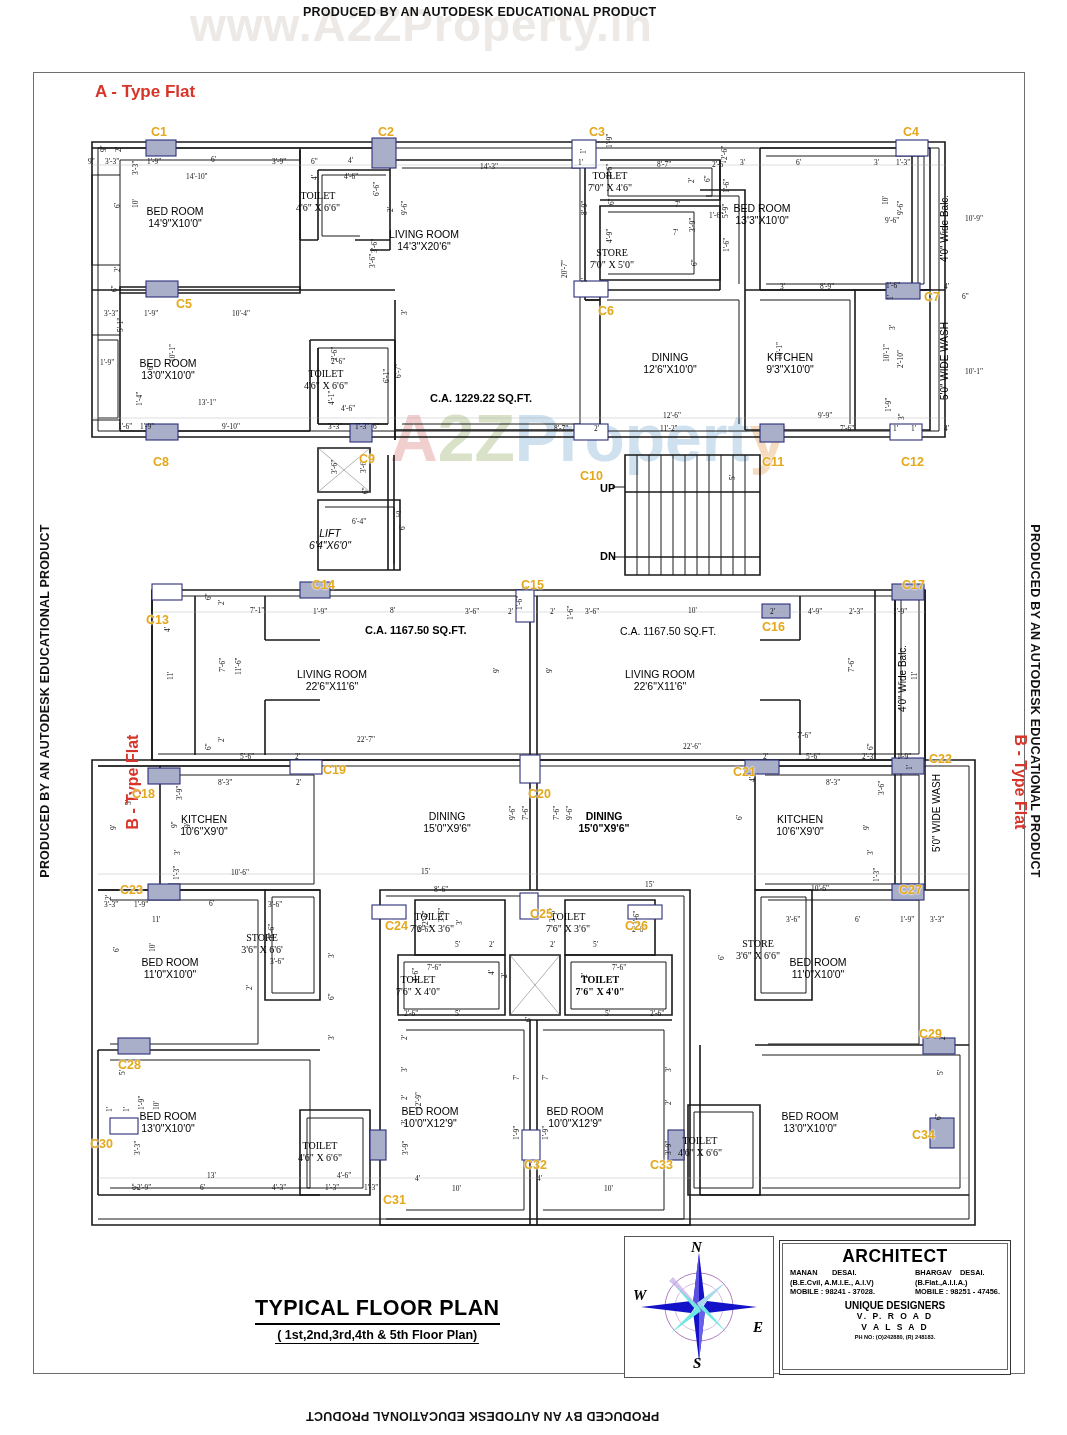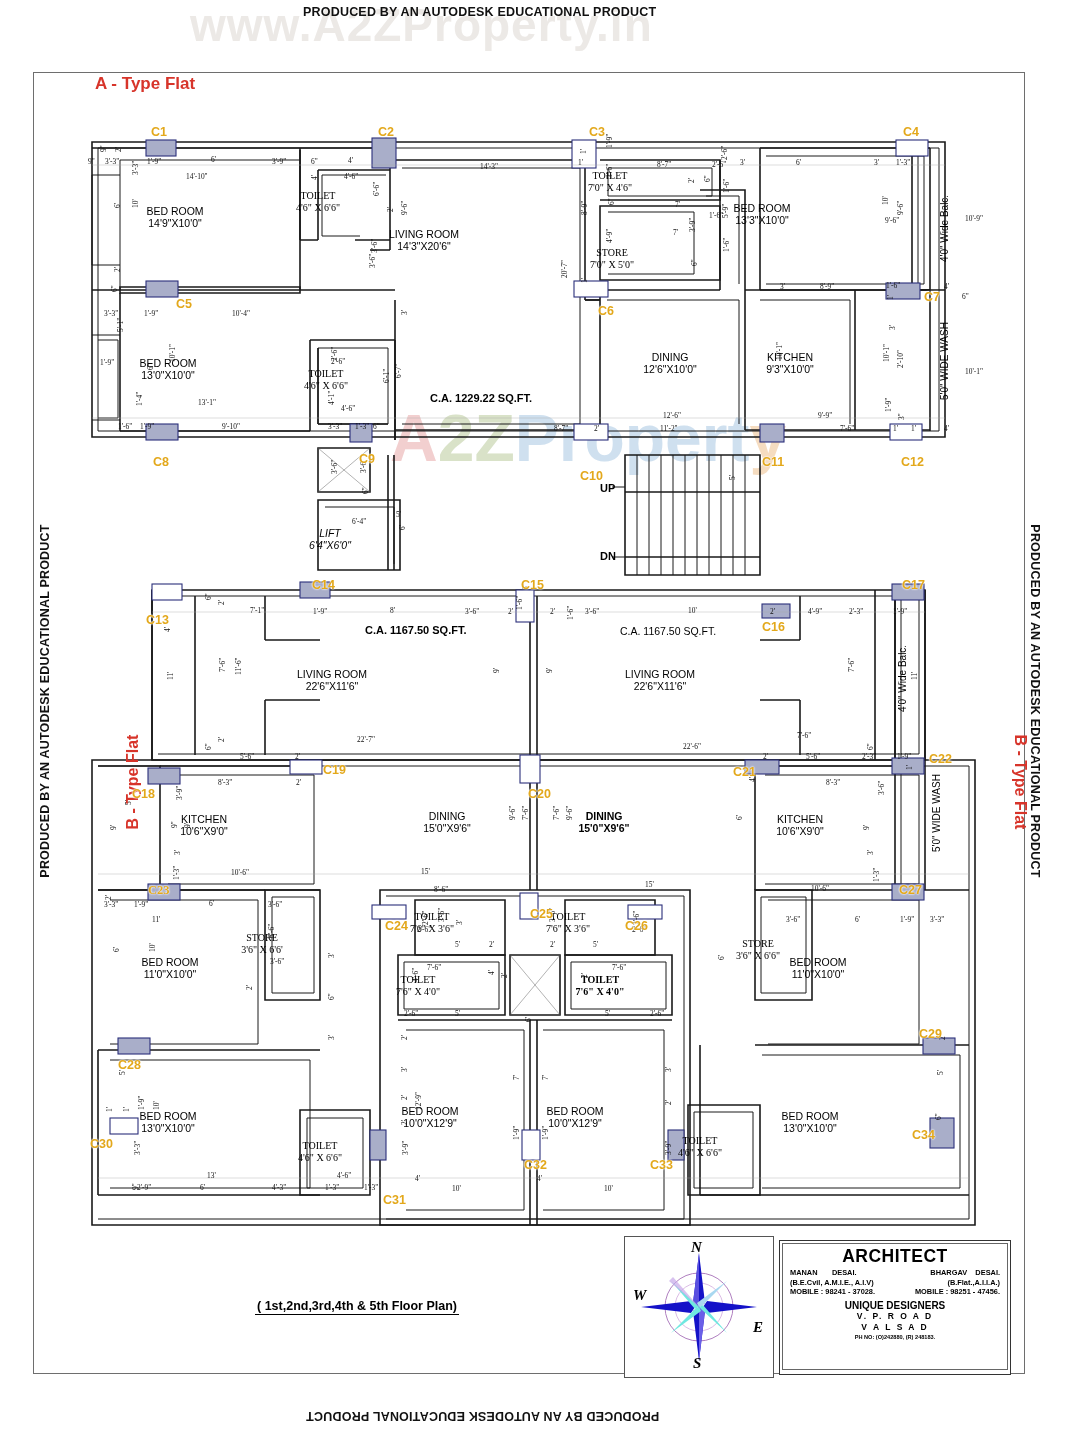--- a/index.html
+++ b/index.html
@@ -27,21 +27,21 @@
   #banner-right{left:820px;top:694px;width:430px;text-align:center;
                 transform:rotate(90deg);}
 
   
   #sheet{position:absolute;left:33px;top:72px;width:990px;height:1300px;
          border:1.5px solid #6e6e6e;background:transparent;z-index:1;}
 
   
   .flatlabel{position:absolute;color:#d7342a;font-weight:bold;
              font-size:17px;white-space:nowrap;z-index:6;}
-  #label-a{left:95px;top:74px;}
+  #label-a{left:95px;top:82px;}
   #label-b-left{left:38px;top:773px;width:190px;text-align:center;
                 transform:rotate(-90deg);font-size:16px;}
   #label-b-right{left:925px;top:773px;width:190px;text-align:center;
                  transform:rotate(90deg);font-size:16px;}
 
   
   #plan{position:absolute;left:0;top:0;width:1067px;height:1435px;z-index:3;}
 
   
   .room{position:absolute;text-align:center;line-height:1.15;
@@ -88,21 +88,21 @@
 
   #architect-box{position:absolute;left:779px;top:1240px;width:230px;
                  height:133px;border:1.2px solid #333;background:#fff;
                  z-index:6;text-align:center;}
   #architect-box .inner{border:1px solid #666;margin:2px;height:125px;}
   .ab-title{font-size:17.5px;font-weight:bold;letter-spacing:.5px;
             margin-top:2px;}
   .ab-row{display:flex;justify-content:space-between;padding:0 7px;
           margin-top:1px;}
   .ab-col{font-size:7.4px;font-weight:bold;line-height:1.3;text-align:left;}
-  .ab-col.r{text-align:right;}
+  .ab-col.r{text-align:left;}
   .ab-firm{font-size:10px;font-weight:bold;margin-top:3px;}
   .ab-addr{font-size:8.5px;font-weight:bold;letter-spacing:2px;line-height:1.3;}
   .ab-ph{font-size:5.6px;font-weight:bold;margin-top:1px;}
 </style>
 </head>
 <body>
 
 <div id="watermark">
   <div class="wm1">www.A2ZProperty.in</div>
   <div class="wm2"><span class="a">A</span><span class="z">2Z</span><span class="p">Propert</span><span class="o">y</span></div>
@@ -459,21 +459,21 @@
     <div class="ctag" style="left: 146px; top: 613px;">C13</div>
     <div class="ctag" style="left: 312px; top: 578px;">C14</div>
     <div class="ctag" style="left: 521px; top: 578px;">C15</div>
     <div class="ctag" style="left: 762px; top: 620px;">C16</div>
     <div class="ctag" style="left: 902px; top: 578px;">C17</div>
     <div class="ctag" style="left: 132px; top: 787px;">C18</div>
     <div class="ctag" style="left: 323px; top: 763px;">C19</div>
     <div class="ctag" style="left: 528px; top: 787px;">C20</div>
     <div class="ctag" style="left: 733px; top: 765px;">C21</div>
     <div class="ctag" style="left: 929px; top: 752px;">C22</div>
-    <div class="ctag" style="left: 148px; top: 883px; font-family: Liberation Serif, serif;">C23</div>
+    <div class="ctag" style="left: 120px; top: 883px;">C23</div>
     <div class="ctag" style="left: 385px; top: 919px;">C24</div>
     <div class="ctag" style="left: 530px; top: 907px;">C25</div>
     <div class="ctag" style="left: 625px; top: 919px;">C26</div>
     <div class="ctag" style="left: 899px; top: 883px;">C27</div>
     <div class="ctag" style="left: 118px; top: 1058px;">C28</div>
     <div class="ctag" style="left: 919px; top: 1027px;">C29</div>
     <div class="ctag" style="left: 90px; top: 1137px;">C30</div>
     <div class="ctag" style="left: 383px; top: 1193px;">C31</div>
     <div class="ctag" style="left: 524px; top: 1158px;">C32</div>
     <div class="ctag" style="left: 650px; top: 1158px;">C33</div>
@@ -720,20 +720,21 @@
     <div class="dim v" style="left: 105px; top: 1112px;">1'</div>
     <div class="dim v" style="left: 122px; top: 1112px;">1'</div>
     <div class="dim v" style="left: 748px; top: 782px;">4'</div>
     <div class="dim v" style="left: 735px; top: 820px;">6'</div>
     <div class="dim v" style="left: 905px; top: 770px;">1'</div>
     <div class="dim v" style="left: 717px; top: 960px;">6'</div>
     <div class="dim v" style="left: 938px; top: 1040px;">2'</div>
   </div>
 
 <div id="title-main">
+  <div class="t1">TYPICAL FLOOR PLAN</div>
   <div class="t2">( 1st,2nd,3rd,4th &amp; 5th Floor Plan)</div>
 </div>
 
 <div id="compass-box">
   <svg viewBox="0 0 148 140" width="148" height="140">
     <circle cx="74" cy="70" r="34" fill="none" stroke="#b07fc0" stroke-width="1"></circle>
     <circle cx="74" cy="70" r="24" fill="none" stroke="#d0a8dd" stroke-width=".8"></circle>
     <polygon points="74,16 80,66 74,70 68,66" fill="#1412c8"></polygon>
     <polygon points="74,16 68,66 74,70" fill="#5a4fe0"></polygon>
     <polygon points="74,124 80,74 74,70 68,74" fill="#1412c8"></polygon>

